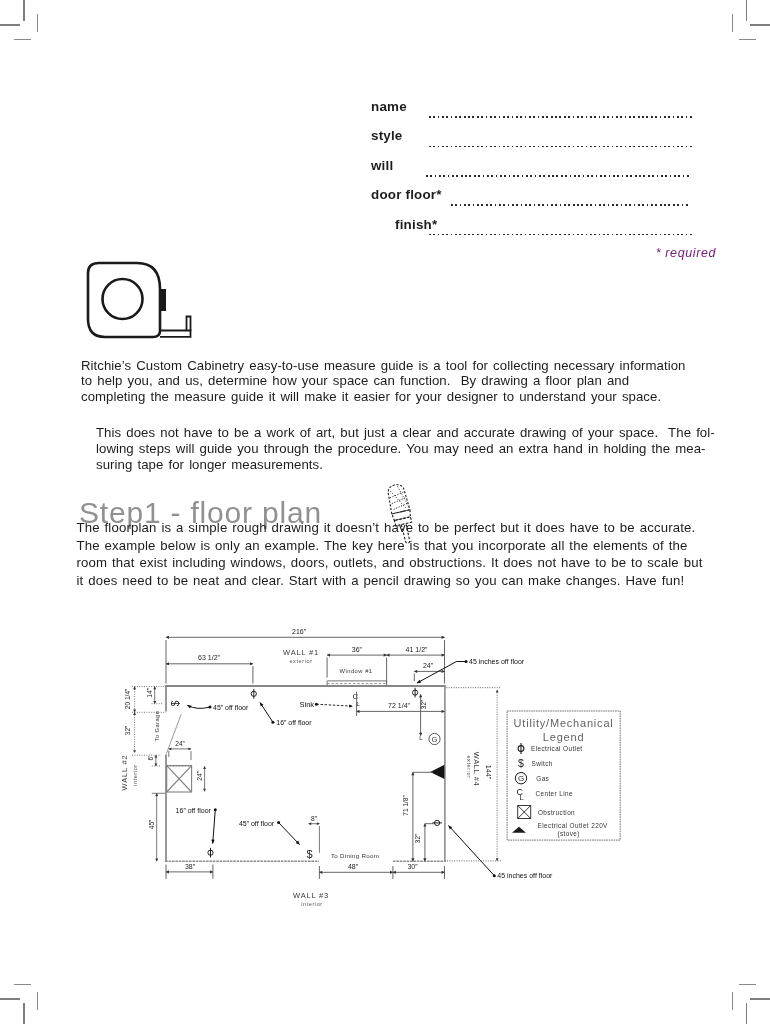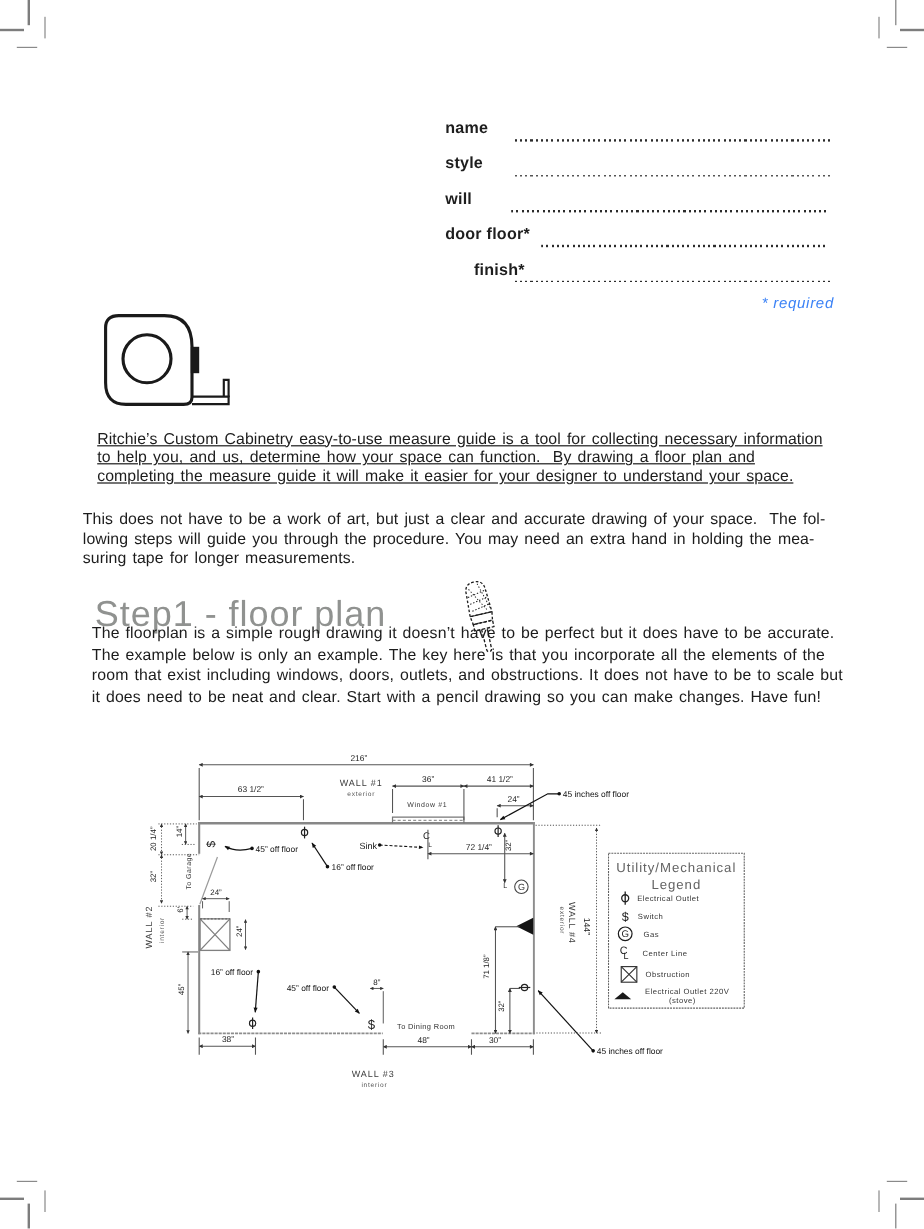--- a/index.html
+++ b/index.html
@@ -42,38 +42,38 @@
 
   <div class="abs lbl" style="left:371px;top:157.5px;">will</div>
   <div class="abs dotline" style="left:425.5px;top:174.9px;width:264px;"></div>
 
   <div class="abs lbl" style="left:371px;top:187px;">door floor*</div>
   <div class="abs dotline" style="left:450.5px;top:204.2px;width:238px;"></div>
 
   <div class="abs lbl" style="left:371px;top:216.5px;margin-left:24px;">finish*</div>
   <div class="abs dotline" style="left:429px;top:233.5px;width:264px;"></div>
 
-  <div class="abs" style="left:445px;top:245.5px;width:250px;text-align:right;font-style:italic;font-size:12.5px;color:#3b82f6;letter-spacing:0.6px;">* required</div>
+  <div class="abs" style="left:466px;top:245.5px;width:250px;text-align:right;font-style:italic;font-size:12.5px;color:#701a75;letter-spacing:0.6px;">* required</div>
 
 
   <svg class="abs" style="left:85px;top:258px;" width="112" height="84" viewBox="0 0 112 84">
     <path d="M3 15 Q3 5 14 5 L 52 5 Q75 5 75 31 L75 73 Q75 79 68 79 L20 79 Q3 79 3 61 Z" fill="none" stroke="#1a1a1a" stroke-width="2.6"></path>
     <circle cx="37.5" cy="41" r="20" fill="none" stroke="#1a1a1a" stroke-width="2.6"></circle>
     <rect x="74" y="31" width="7" height="22" fill="#1a1a1a"></rect>
     <path d="M75 72.5 L105.5 72.5 L105.5 78.8 L75 78.8" fill="none" stroke="#1a1a1a" stroke-width="1.8"></path>
     <path d="M101.5 72.5 L101.5 58.5 L105.5 58.5 L105.5 73" fill="none" stroke="#1a1a1a" stroke-width="1.8"></path>
   </svg>
 
-  <div class="abs para" style="left:81px;top:357.5px;word-spacing:1.4px;letter-spacing:0.06px;text-decoration:underline;">
+  <div class="abs para" style="left:81px;top:357.5px;word-spacing:1.4px;letter-spacing:0.06px;">
     Ritchie’s Custom Cabinetry easy-to-use measure guide is a tool for collecting necessary information<br>
     to help you, and us, determine how your space can function.&nbsp; By drawing a floor plan and<br>
     completing the measure guide it will make it easier for your designer to understand your space.
   </div>
 
-  <div class="abs para" style="left:69px;top:425px;word-spacing:1.4px;letter-spacing:0.06px;">
+  <div class="abs para" style="left:96px;top:425px;word-spacing:1.4px;letter-spacing:0.06px;">
     This does not have to be a work of art, but just a clear and accurate drawing of your space.&nbsp; The fol-<br>
     lowing steps will guide you through the procedure. You may need an extra hand in holding the mea-<br>
     suring tape for longer measurements.
   </div>
 
   <div class="abs" style="left:79px;top:496px;font-size:30px;color:#909290;letter-spacing:0.8px;">Step1 - floor plan</div>
 
   <svg class="abs" style="left:379px;top:482px;" width="42" height="70" viewBox="0 0 42 70">
     <g fill="none" stroke="#1d1d1d" stroke-width="1.1" stroke-dasharray="2.2 1.6" transform="translate(6,2.5) rotate(-13 10 2)">
       <path d="M1.8 9 Q1.8 0.5 10 0.5 Q18.2 0.5 18.2 9 L19.3 28 L0.7 28 Z"></path>

